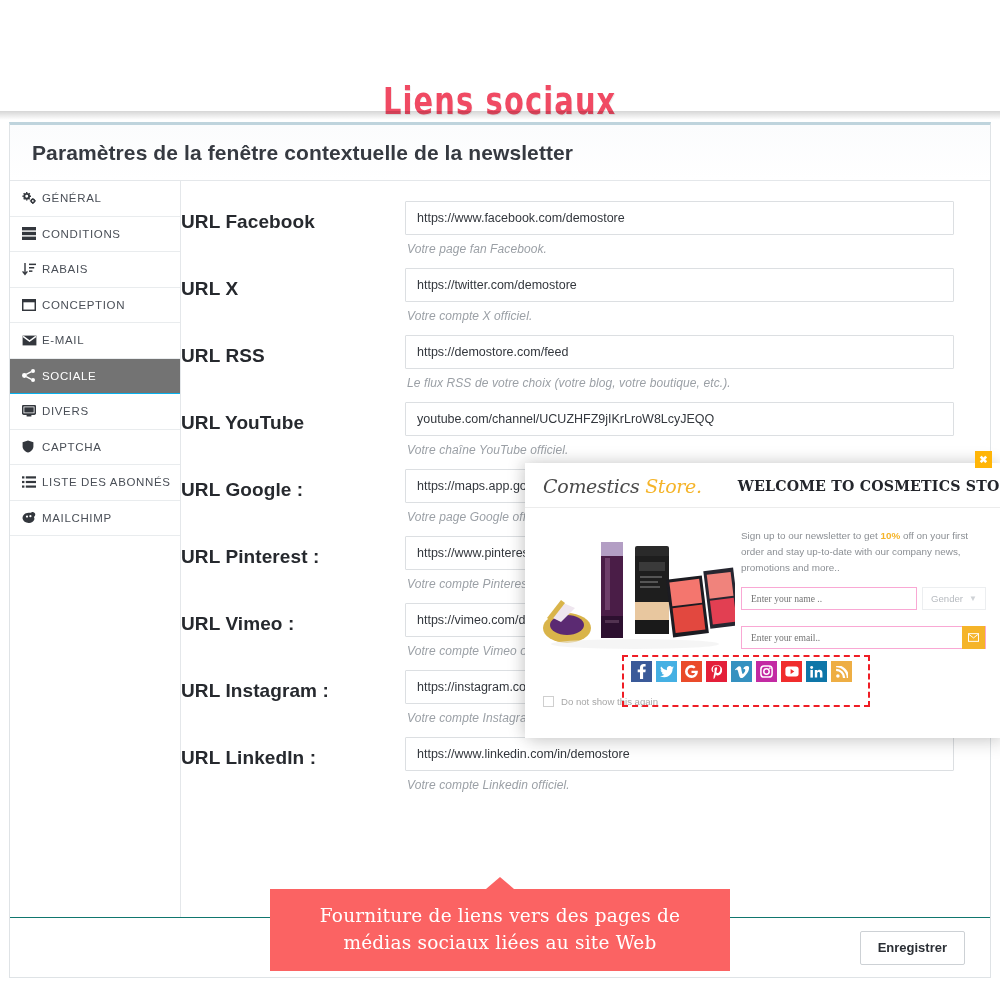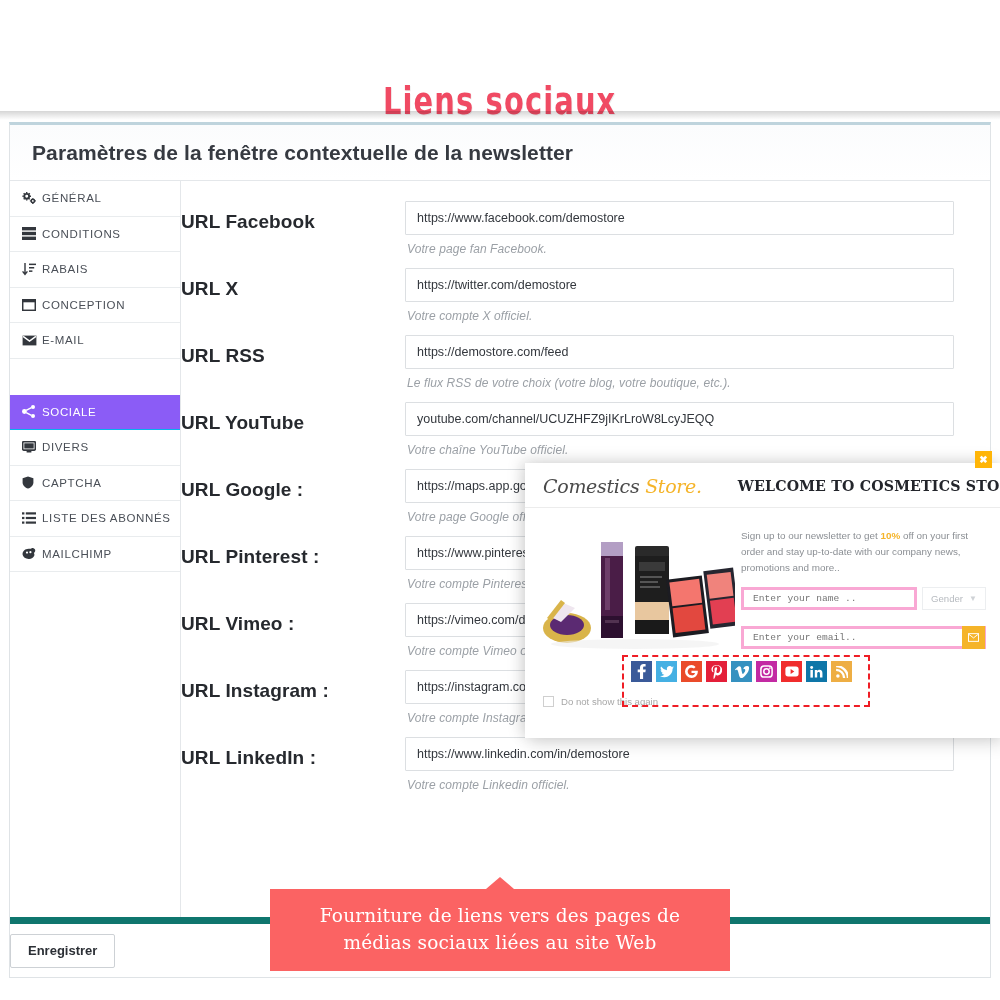--- a/index.html
+++ b/index.html
@@ -67,21 +67,21 @@
     color: #4a4f57;
     cursor: pointer;
     background: #ffffff;
   }
   .side-item .ico {
     width: 20px; flex: 0 0 20px;
     display: flex; align-items: center; justify-content: flex-start;
     color: #33373d;
   }
   .side-item .ico svg { display: block; }
-  .side-item.active { background: #8b5cf6; color: #ffffff; border-bottom-color:#07b2ef;margin-top:36px;}
+  .side-item.active { background: #737373; color: #ffffff; border-bottom-color:#07b2ef;}
   .side-item.active .ico { color: #ffffff; }
 
   
   .form-area {
     flex: 1; position: relative; padding-top: 20px;
     background: #fff;
   }
   .field-row {
     display: flex; align-items: flex-start;
     margin-bottom: 12px;
@@ -106,22 +106,22 @@
   }
   .field-hint {
     font-size: 12px; color: #9ba0a6; font-style: italic;
     margin-top: 7px; margin-left: 2px;
     letter-spacing: .1px;
   }
 
   
   .panel-footer {
     height: 60px;
-    border-top: 7px solid #0f766e;
-    display: flex; align-items: center; justify-content: flex-start;
+    border-top: 1px solid #0f766e;
+    display: flex; align-items: center; justify-content: flex-end;
     padding-right: 25px;
     background: #ffffff;
   }
   .save-btn {
     border: 1px solid #cdd1d5;
     background: #ffffff;
     height: 34px; padding: 0 17px;
     font-size: 13px; font-weight: bold; color: #2b2f35;
     font-family: "Liberation Sans", sans-serif;
     border-radius: 2px; cursor: pointer;
@@ -174,23 +174,23 @@
     margin-right: 7px; flex: 0 0 11px;
   }
   .popup-checklabel { font-size: 9.6px; color: #a7a7a7; }
   .popup-right { flex: 1; padding-left: 6px; padding-top: 10px; }
   .popup-text {
     font-size: 9.9px; color: #8b8f94; line-height: 1.62; margin-bottom: 11px;
   }
   .popup-text b { color: #f5b429; }
   .popup-inrow { display: flex; gap: 5px; margin-bottom: 6px; }
   .popup-input {
-    flex: 1; height: 23px; border: 3px solid #f9a8d4;
+    flex: 1; height: 23px; border: 1px solid #f9a8d4;
     font-size: 9.6px; color: #b7bbc0; padding: 0 9px;
-    font-family: Liberation Mono, monospace; background: #fff; outline: none;
+    font-family: Liberation Serif, serif; background: #fff; outline: none;
   }
   .popup-select {
     width: 64px; flex: 0 0 64px; height: 23px; border: 1px solid #eceef0;
     font-size: 9.6px; color: #b7bbc0; padding: 0 8px;
     display: flex; align-items: center; justify-content: space-between;
     background: #fff;
   }
   .popup-caret { color:#cfd2d6; font-size: 8px; }
   .popup-emailrow { display: flex; position: relative; margin-bottom: 2px; margin-top: 16px; }
   .popup-emailbtn {

